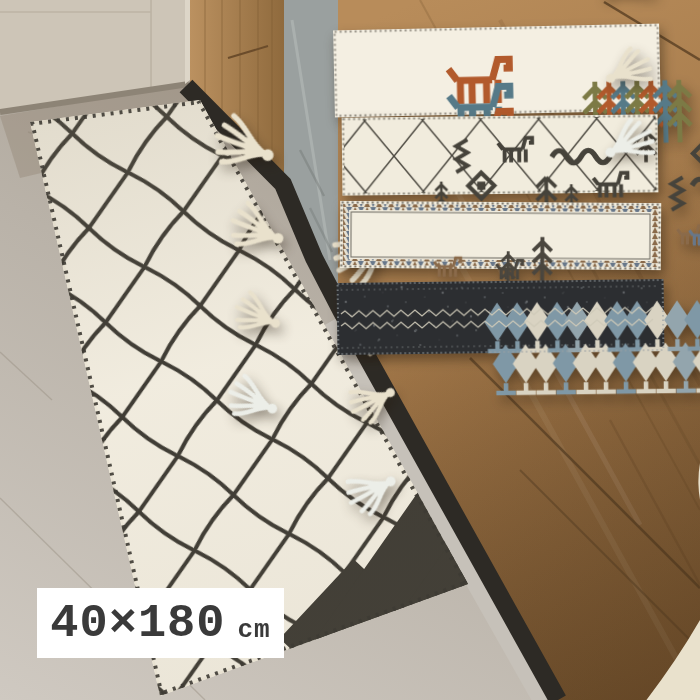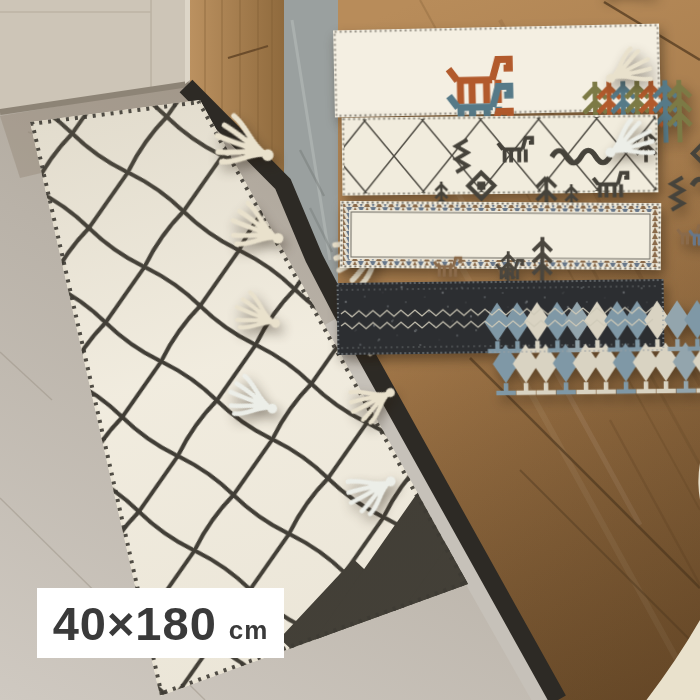--- a/index.html
+++ b/index.html
@@ -1,17 +1,17 @@
 <!DOCTYPE html>
 <html><head>
 <meta charset="utf-8">
 <style>
   html,body{margin:0;padding:0;background:#888;}
   .stage{position:relative;width:700px;height:700px;overflow:hidden;background:#b7b1a8;
-         font-family:Liberation Sans, sans-serif;text-align:center;}
+         font-family:Liberation Mono, monospace;text-align:center;}
   .stage svg{display:block;}
   #scene-svg{position:absolute;left:0;top:0;}
   .swatch{position:absolute;filter:drop-shadow(3px 6px 6px rgba(35,25,12,.45));}
   .swatch svg{overflow:visible;}
   #swatch-1{left:334px;top:27px;transform:rotate(-1.2deg);}
   #swatch-2{left:342px;top:116px;transform:rotate(-0.6deg);}
   #swatch-3{left:340px;top:202px;transform:rotate(0.4deg);}
   #swatch-4{left:337px;top:281px;transform:rotate(-0.7deg);}
   .size-label{position:absolute;left:37px;top:588px;width:247px;height:70px;
     display:flex;align-items:center;justify-content:center;}

